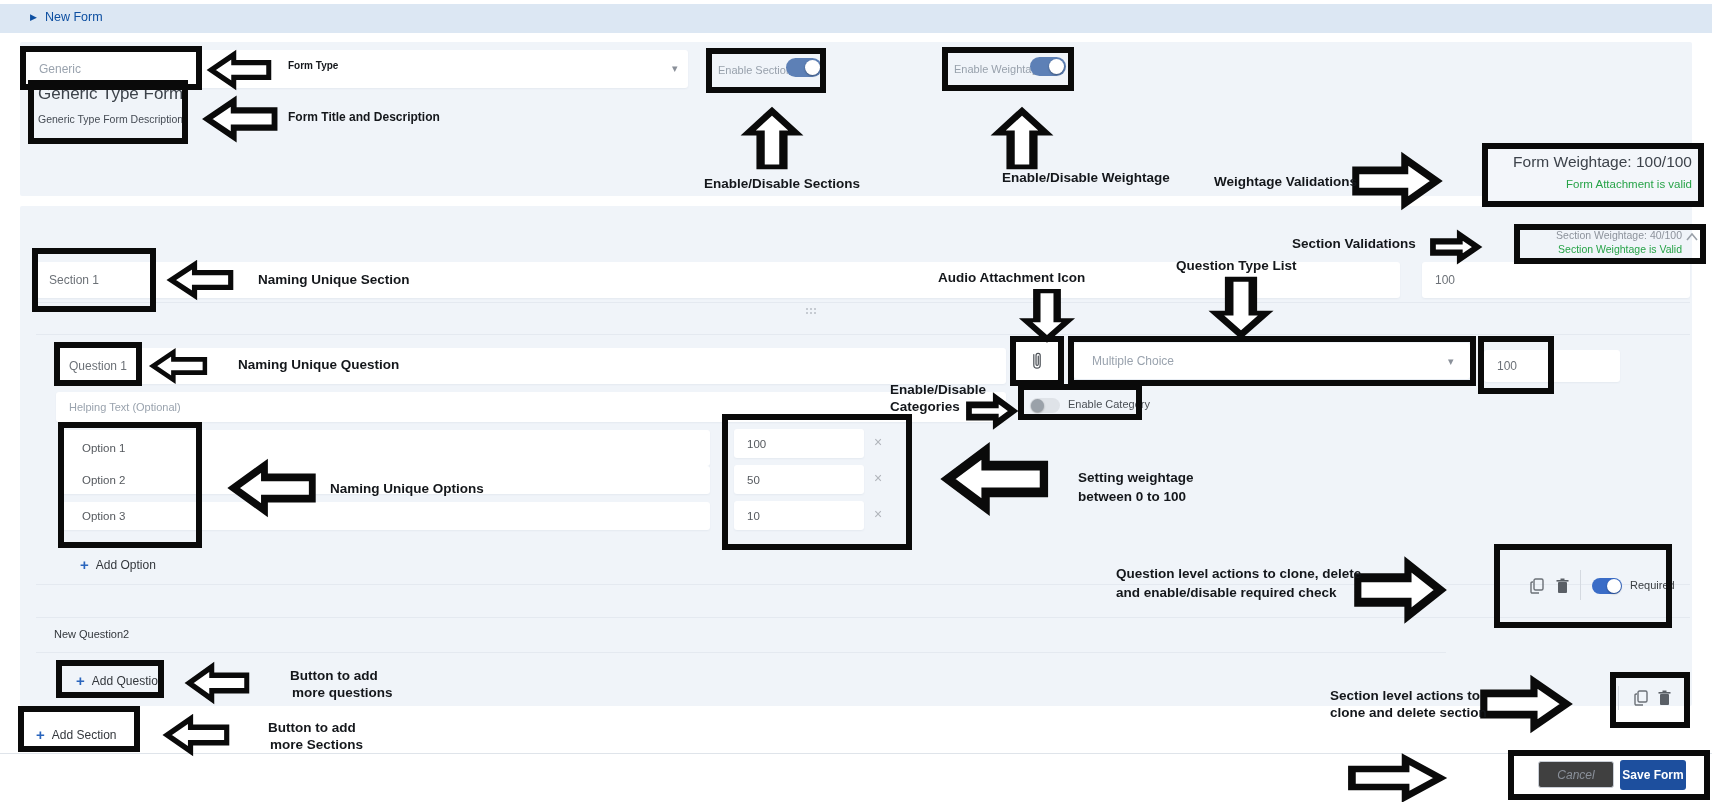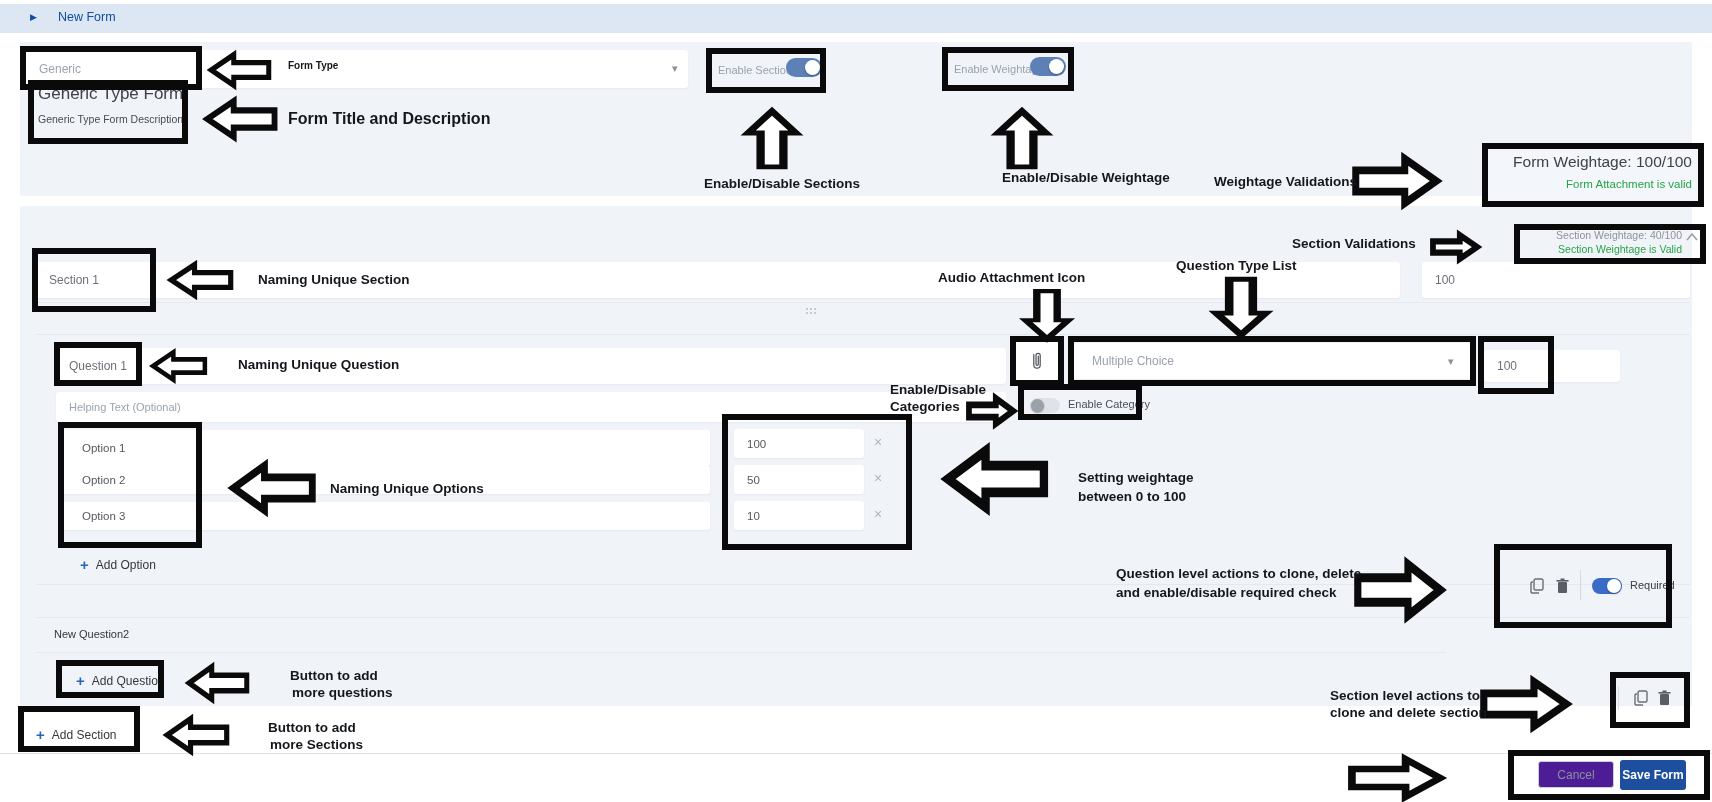--- a/index.html
+++ b/index.html
@@ -30,21 +30,21 @@
   svg.arrow{position:absolute;z-index:20;overflow:visible}
 </style>
 </head>
 <body>
 
 <div id="page">
 
   <div class="abs" style="left:0;top:4;width:1712px;height:29px;background:#dce7f3;top:4px;">
     <div class="abs" style="left:30px;top:6px;display:flex;align-items:center;gap:8px;">
       <span style="color:#0d4fa1;font-size:9px;line-height:1;">▶</span>
-      <span style="color:#0d4fa1;font-size:12.5px;margin-left:13px;">New Form</span>
+      <span style="color:#0d4fa1;font-size:12.5px;">New Form</span>
     </div>
   </div>
 
   <div class="card" style="left:20px;top:42px;width:1672px;height:154px;"></div>
 
   <div class="winput" style="left:26px;top:50px;width:662px;height:38px;">
     <input class="field" type="text" placeholder="Generic" style="">
   </div>
   <span class="caret" style="left:672px;top:62px;">▾</span>
   <div class="ann" style="left:20px;top:46px;width:182px;height:44px;"></div>
@@ -54,21 +54,21 @@
   </svg>
   <div class="lbl" style="left:288px;top:60px;font-size:10px;">Form Type</div>
 
   <div class="abs" style="left:38px;top:84px;font-size:17px;color:#3d434b;z-index:6;">Generic Type Form</div>
   <div class="abs" style="left:38px;top:113px;font-size:10.5px;color:#454b54;z-index:6;">Generic Type Form Description</div>
   <div class="ann" style="left:28px;top:80px;width:160px;height:64px;"></div>
 
   <svg class="arrow" style="left:206px;top:98px;" width="70" height="42" viewBox="0 0 96 54" preserveAspectRatio="none">
     <polygon points="94,16 38,16 38,4 2,27 38,50 38,38 94,38" fill="#fff" stroke="#0a0a0a" stroke-width="8"></polygon>
   </svg>
-  <div class="lbl" style="left:288px;top:110px;font-size:16px;">Form Title and Description</div>
+  <div class="lbl" style="left:288px;top:110px;font-size:12px;">Form Title and Description</div>
 
   <span class="tglabel" style="left:718px;top:64px;">Enable Sections</span>
   <div class="tg" style="left:786px;top:58px;width:36px;height:19px;background:#5d80b6;">
     <div class="knob" style="right:2px;top:2px;width:15px;height:15px;"></div>
   </div>
   <div class="ann" style="left:706px;top:48px;width:120px;height:45px;"></div>
 
   <span class="tglabel" style="left:954px;top:63px;">Enable Weightage</span>
   <div class="tg" style="left:1030px;top:57px;width:36px;height:19px;background:#5d80b6;">
     <div class="knob" style="right:2px;top:2px;width:15px;height:15px;"></div>
@@ -282,16 +282,16 @@
     <polygon points="94,16 38,16 38,4 2,27 38,50 38,38 94,38" fill="#fff" stroke="#0a0a0a" stroke-width="8"></polygon>
   </svg>
   <div class="lbl" style="left:268px;top:720px;">Button to add</div>
   <div class="lbl" style="left:270px;top:737px;">more Sections</div>
 
   <div class="hr" style="left:0;top:753px;width:1712px;background:#dfe4ea;"></div>
   <svg class="arrow" style="left:1350px;top:756px;" width="92" height="44" viewBox="0 0 96 54" preserveAspectRatio="none">
     <polygon points="2,16 58,16 58,4 94,27 58,50 58,38 2,38" fill="#fff" stroke="#0a0a0a" stroke-width="8"></polygon>
   </svg>
   <div class="ann" style="left:1508px;top:750px;width:202px;height:50px;"></div>
-  <div class="btn" style="left:1538px;top:761px;width:76px;height:27px;background:#4c1d95;border:1px solid #c9ced6;color:#8a9099;">Cancel</div>
+  <div class="btn" style="left:1538px;top:761px;width:76px;height:27px;background:#404040;border:1px solid #c9ced6;color:#8a9099;font-style:italic;">Cancel</div>
   <div class="btn" style="left:1620px;top:760px;width:66px;height:30px;background:#1d4f9e;color:#fff;font-weight:700;">Save Form</div>
 
 </div>
 
 </body></html>

